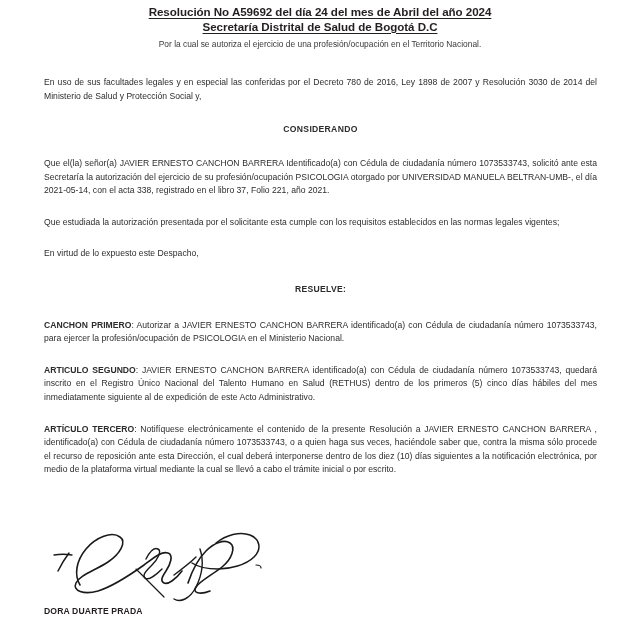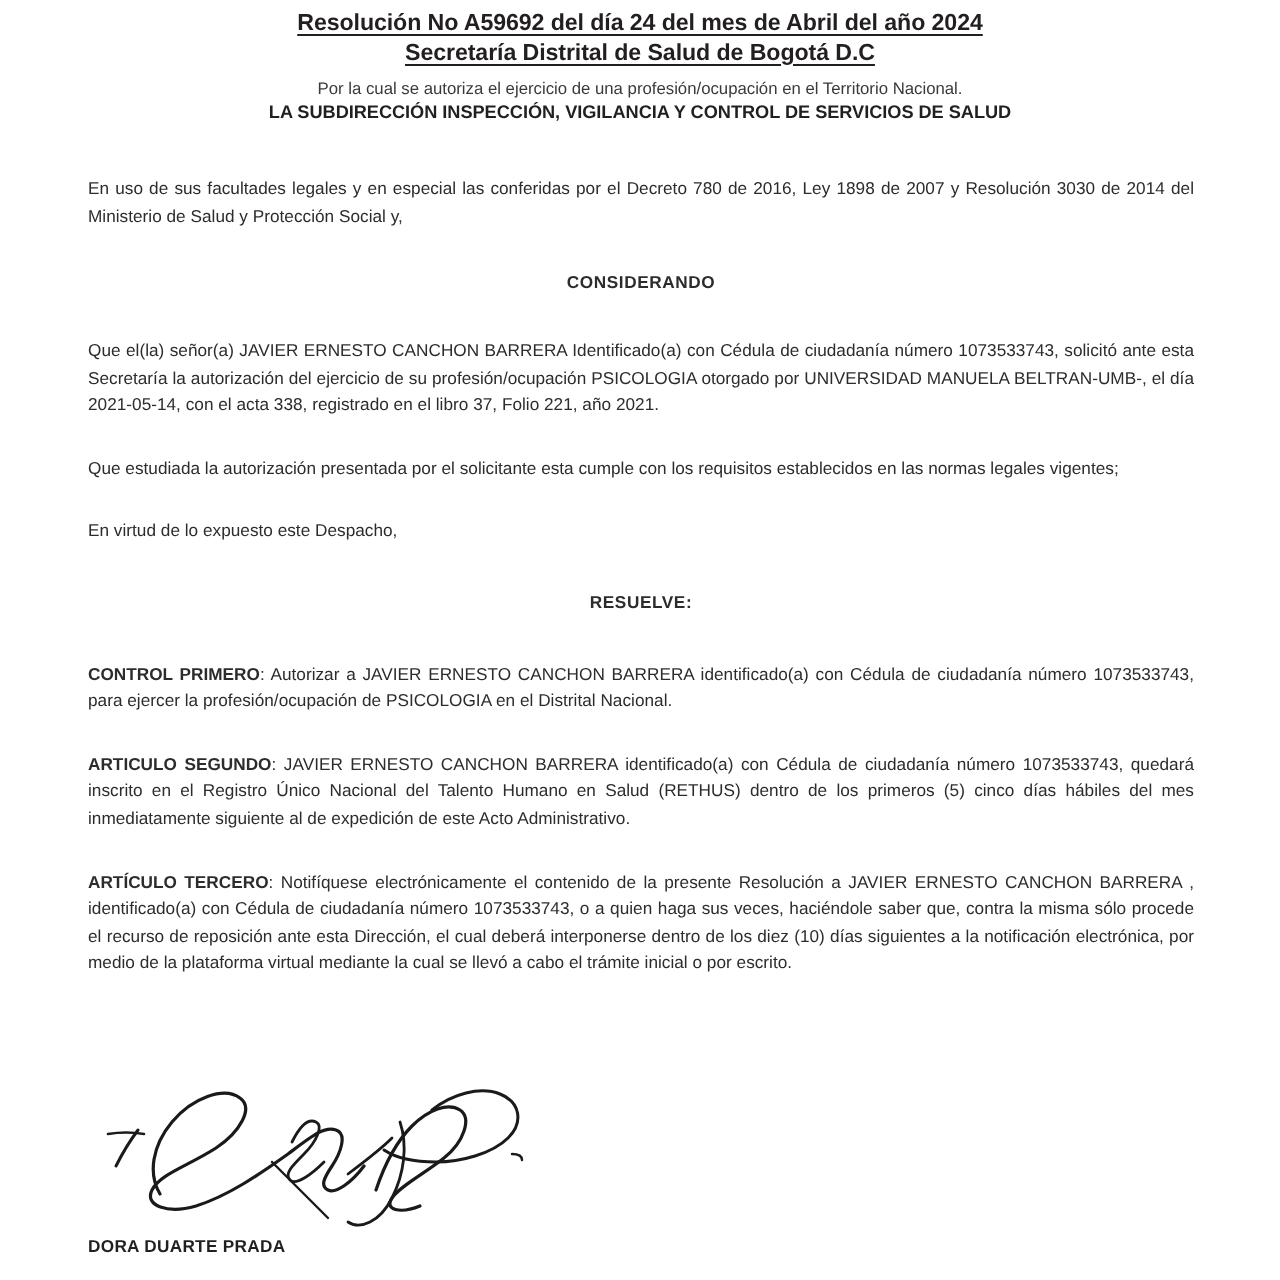--- a/index.html
+++ b/index.html
@@ -92,21 +92,20 @@
 </style>
 </head>
 <body>
 
 <div class="page">
 
   <div class="doc-header">
     <div class="title-line">Resolución No A59692 del día 24 del mes de Abril del año 2024</div>
     <div class="title-line">Secretaría Distrital de Salud de Bogotá D.C</div>
     <div class="subtitle-normal">Por la cual se autoriza el ejercicio de una profesión/ocupación en el Territorio Nacional.</div>
-    <div class="subtitle-bold">LA SUBDIRECCIÓN INSPECCIÓN, VIGILANCIA Y CONTROL DE SERVICIOS DE SALUD</div>
   </div>
 
   <div class="body-wrap">
 
     <div class="sp-26"></div>
     <p class="para">En uso de sus facultades legales y en especial las conferidas por el Decreto 780 de 2016, Ley 1898 de 2007 y Resolución 3030 de 2014 del Ministerio de Salud y Protección Social y,</p>
 
     <div class="sp-20"></div>
     <p class="para center">CONSIDERANDO</p>
 
@@ -116,21 +115,21 @@
     <div class="sp-18"></div>
     <p class="para">Que estudiada la autorización presentada por el solicitante esta cumple con los requisitos establecidos en las normas legales vigentes;</p>
 
     <div class="sp-18"></div>
     <p class="para">En virtud de lo expuesto este Despacho,</p>
 
     <div class="sp-22"></div>
     <p class="para center">RESUELVE:</p>
 
     <div class="sp-22"></div>
-    <p class="para"><b class="lead">CONTROL PRIMERO</b><span>: Autorizar a JAVIER ERNESTO CANCHON BARRERA identificado(a) con Cédula de ciudadanía número 1073533743, para ejercer la profesión/ocupación de PSICOLOGIA en el Distrital Nacional.</span></p>
+    <p class="para"><b class="lead">CANCHON PRIMERO</b><span>: Autorizar a JAVIER ERNESTO CANCHON BARRERA identificado(a) con Cédula de ciudadanía número 1073533743, para ejercer la profesión/ocupación de PSICOLOGIA en el Ministerio Nacional.</span></p>
 
     <div class="sp-18"></div>
     <p class="para"><b class="lead">ARTICULO SEGUNDO</b><span>: JAVIER ERNESTO CANCHON BARRERA identificado(a) con Cédula de ciudadanía número 1073533743, quedará inscrito en el Registro Único Nacional del Talento Humano en Salud (RETHUS) dentro de los primeros (5) cinco días hábiles del mes inmediatamente siguiente al de expedición de este Acto Administrativo.</span></p>
 
     <div class="sp-18"></div>
     <p class="para"><b class="lead">ARTÍCULO TERCERO</b><span>: Notifíquese electrónicamente el contenido de la presente Resolución a JAVIER ERNESTO CANCHON BARRERA , identificado(a) con Cédula de ciudadanía número 1073533743, o a quien haga sus veces, haciéndole saber que, contra la misma sólo procede el recurso de reposición ante esta Dirección, el cual deberá interponerse dentro de los diez (10) días siguientes a la notificación electrónica, por medio de la plataforma virtual mediante la cual se llevó a cabo el trámite inicial o por escrito.</span></p>
 
     <div class="sp-18"></div>
 
   </div>

